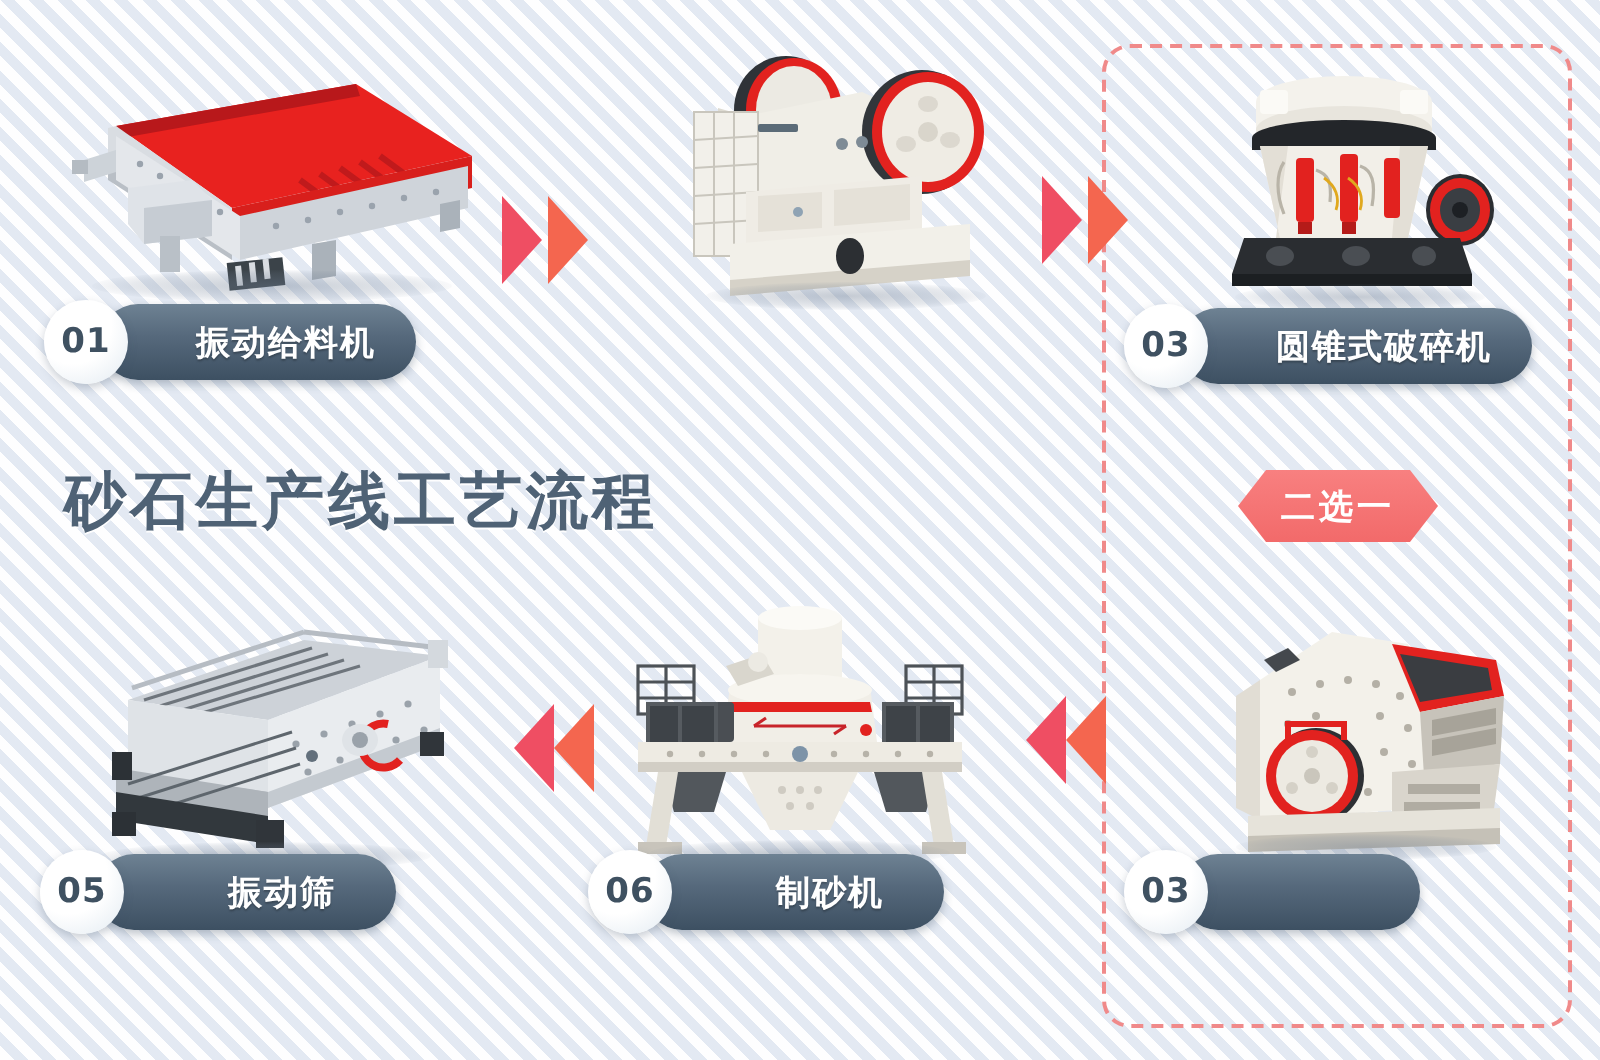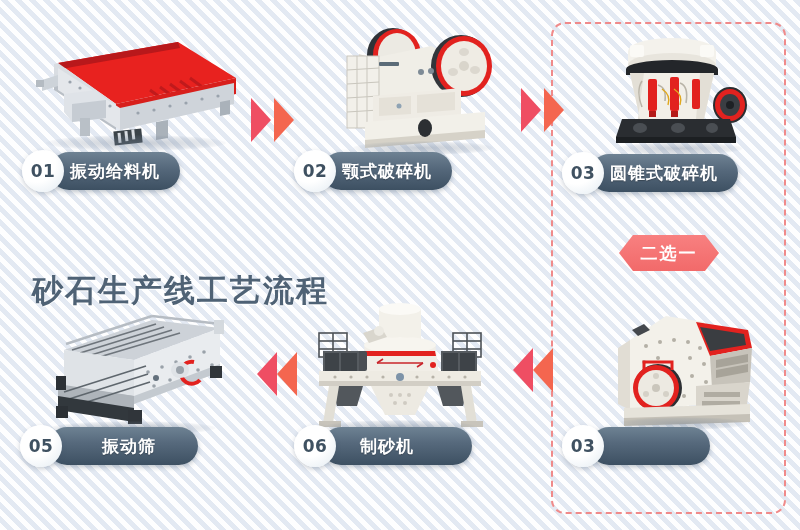--- a/index.html
+++ b/index.html
@@ -37,20 +37,21 @@
     font-weight:bold;font-size:17px;color:#3f5161;letter-spacing:.5px;
     font-family:"DejaVu Sans",sans-serif;
   }
   .plate{
     position:relative;margin-left:-14px;height:38px;min-width:120px;
     border-radius:19px;
     background:linear-gradient(180deg,#6e8293 0%,#56697c 42%,#3d5062 100%);
     box-shadow:0 2px 5px rgba(40,60,80,0.30);
     display:flex;align-items:center;padding:0 20px 0 10px;
     box-sizing:border-box;
+    gap:28px;
   }
   .plate::before{
     content:"";position:absolute;left:-1px;top:50%;margin-top:-2px;
     width:26px;height:22px;
     background:linear-gradient(150deg,#47596a 0%,#2d3e4e 100%);
     clip-path:polygon(100% 0%, 100% 100%, 0% 62%);
     transform:translateX(-13px) rotate(-6deg);z-index:-1;
   }
   .chev{color:#cdd9e2;font-size:12px;margin-right:6px;line-height:1;opacity:.95;}
   .ltxt{
@@ -63,21 +64,20 @@
   .ar-right-a{border-left:20px solid #ef4e63;}
   .ar-right-b{border-left:20px solid #f4664f;margin-left:3px;}
   .ar-left-a{border-right:20px solid #ef4e63;}
   .ar-left-b{border-right:20px solid #f4664f;margin-right:3px;}
   
   .title{
     position:absolute;left:32px;top:230px;
     font-size:31px;font-weight:bold;color:#4f6275;letter-spacing:2px;
     text-shadow:0 1px 0 rgba(255,255,255,.9);
     white-space:nowrap;
-    margin-top:40px;
   }
   
   .choose{
     position:absolute;left:619px;top:235px;width:100px;height:36px;
     background:linear-gradient(180deg,#f88080 0%,#f26a6a 100%);
     clip-path:polygon(14% 0%, 86% 0%, 100% 50%, 86% 100%, 14% 100%, 0% 50%);
     display:flex;align-items:center;justify-content:center;
     color:#ffffff;font-size:17px;font-weight:bold;letter-spacing:2px;
   }
 </style>
@@ -450,27 +450,20 @@
   </div>
 
   <div class="label" style="left:22px;top:152px;">
     <div class="badge">01</div>
     <div class="plate">
       <span class="chev">›</span>
       <span class="ltxt">振动给料机</span>
     </div>
   </div>
 
-  <div class="label" style="left:294px;top:152px;">
-    <div class="badge">02</div>
-    <div class="plate">
-      <span class="chev">›</span>
-      <span class="ltxt">颚式破碎机</span>
-    </div>
-  </div>
 
   <div class="label" style="left:562px;top:154px;">
     <div class="badge">03</div>
     <div class="plate">
       <span class="chev">›</span>
       <span class="ltxt">圆锥式破碎机</span>
     </div>
   </div>
 
   <div class="label" style="left:562px;top:427px;">
@@ -485,21 +478,21 @@
     <div class="plate" style="min-width:150px;justify-content:flex-start;">
       <span class="chev">›</span>
       <span class="ltxt" style="margin-left:18px;">制砂机</span>
     </div>
   </div>
 
   <div class="label" style="left:20px;top:427px;">
     <div class="badge">05</div>
     <div class="plate" style="min-width:150px;justify-content:flex-start;">
       <span class="chev">›</span>
-      <span class="ltxt" style="margin-left:34px;">振动筛</span>
+      <span class="ltxt" style="margin-left:18px;">振动筛</span>
     </div>
   </div>
 
   <div class="title">砂石生产线工艺流程</div>
 
   <div class="choose">二选一</div>
 
 </div>
 
 </body></html>

